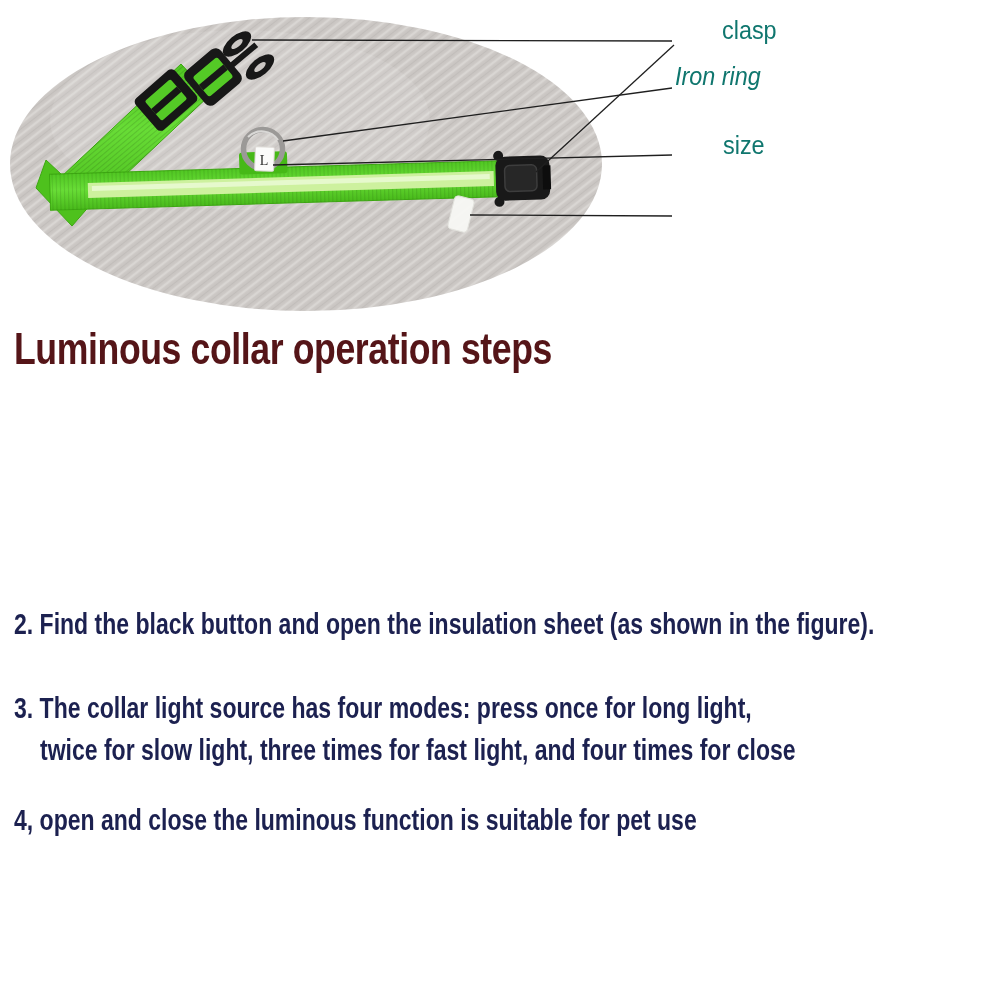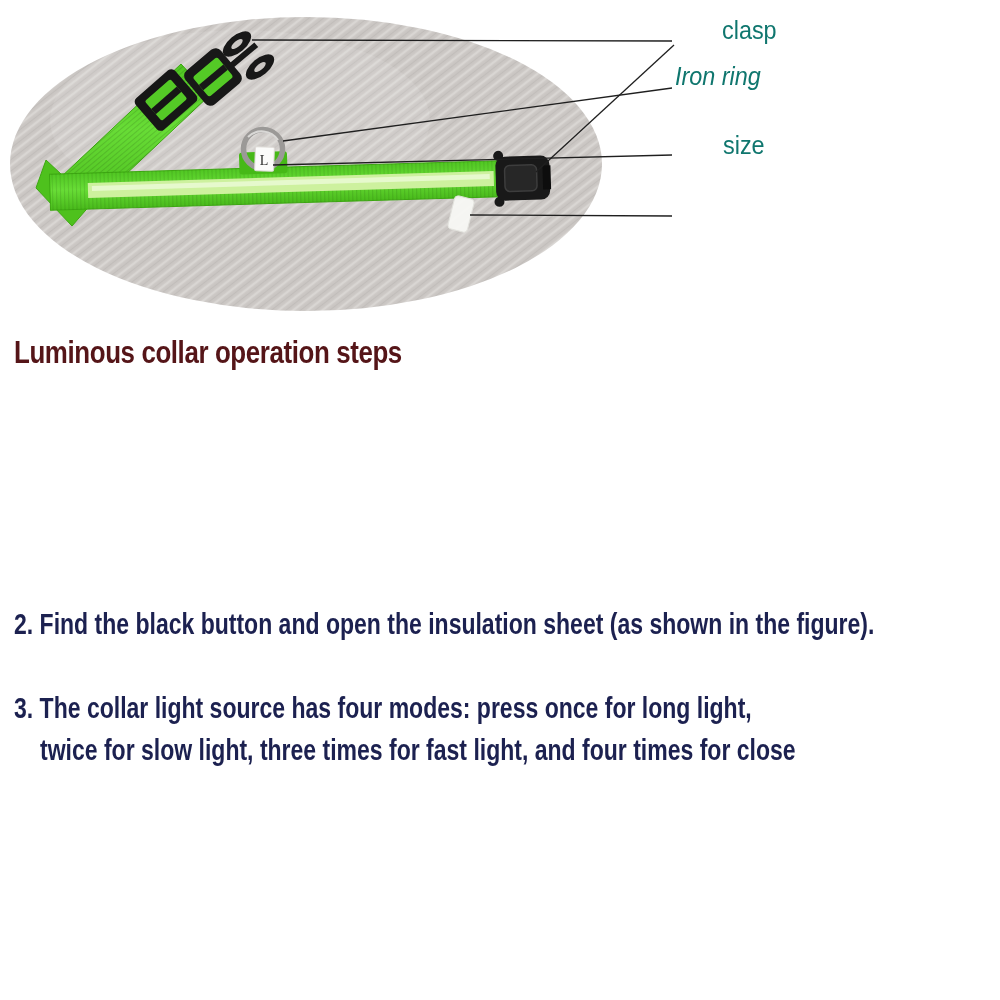--- a/index.html
+++ b/index.html
@@ -2,21 +2,21 @@
 <html><head>
 <meta charset="utf-8">
 <style>
   html,body{margin:0;padding:0;background:#ffffff;}
   .page{position:relative;width:1000px;height:1000px;background:#ffffff;overflow:hidden;
         font-family:"Liberation Sans", sans-serif;}
   .figure{position:absolute;left:0;top:0;width:1000px;height:330px;}
   .figure svg{position:absolute;left:0;top:0;}
   .part-label{position:absolute;font-size:26px;font-weight:400;color:#0f766e;white-space:nowrap;line-height:30px;}
   .cx{display:inline-block;transform:scaleX(0.90);transform-origin:0 50%;white-space:nowrap;}
-  .title{position:absolute;left:14px;top:334px;font-size:32px;font-weight:700;color:#551518;
+  .title{position:absolute;left:14px;top:324px;font-size:44px;font-weight:700;color:#551518;
          letter-spacing:-0.5px;white-space:nowrap;}
   .title .cx{transform:scaleX(0.81);}
   .step{position:absolute;left:14px;font-size:29.5px;font-weight:600;color:#1c2150;
         letter-spacing:0;white-space:nowrap;line-height:1;}
   .step .cx{transform:scaleX(0.78);}
   .step .line2{display:block;margin:12px 0 0 26px;}
 </style>
 </head>
 <body>
 
@@ -118,14 +118,17 @@
     <span class="cx">Luminous collar operation steps</span>
   </div>
 
   <div class="step" style="top:609px;">
     <span class="cx">2. Find the black button and open the insulation sheet (as shown in the figure).</span>
   </div>
   <div class="step" style="top:693px;">
     <span class="cx">3. The collar light source has four modes: press once for long light,</span>
     <span class="cx line2">twice for slow light, three times for fast light, and four times for close</span>
   </div>
+  <div class="step" style="top:805px;">
+    <span class="cx">4, open and close the luminous function is suitable for pet use</span>
+  </div>
 
 </div>
 
 </body></html>

